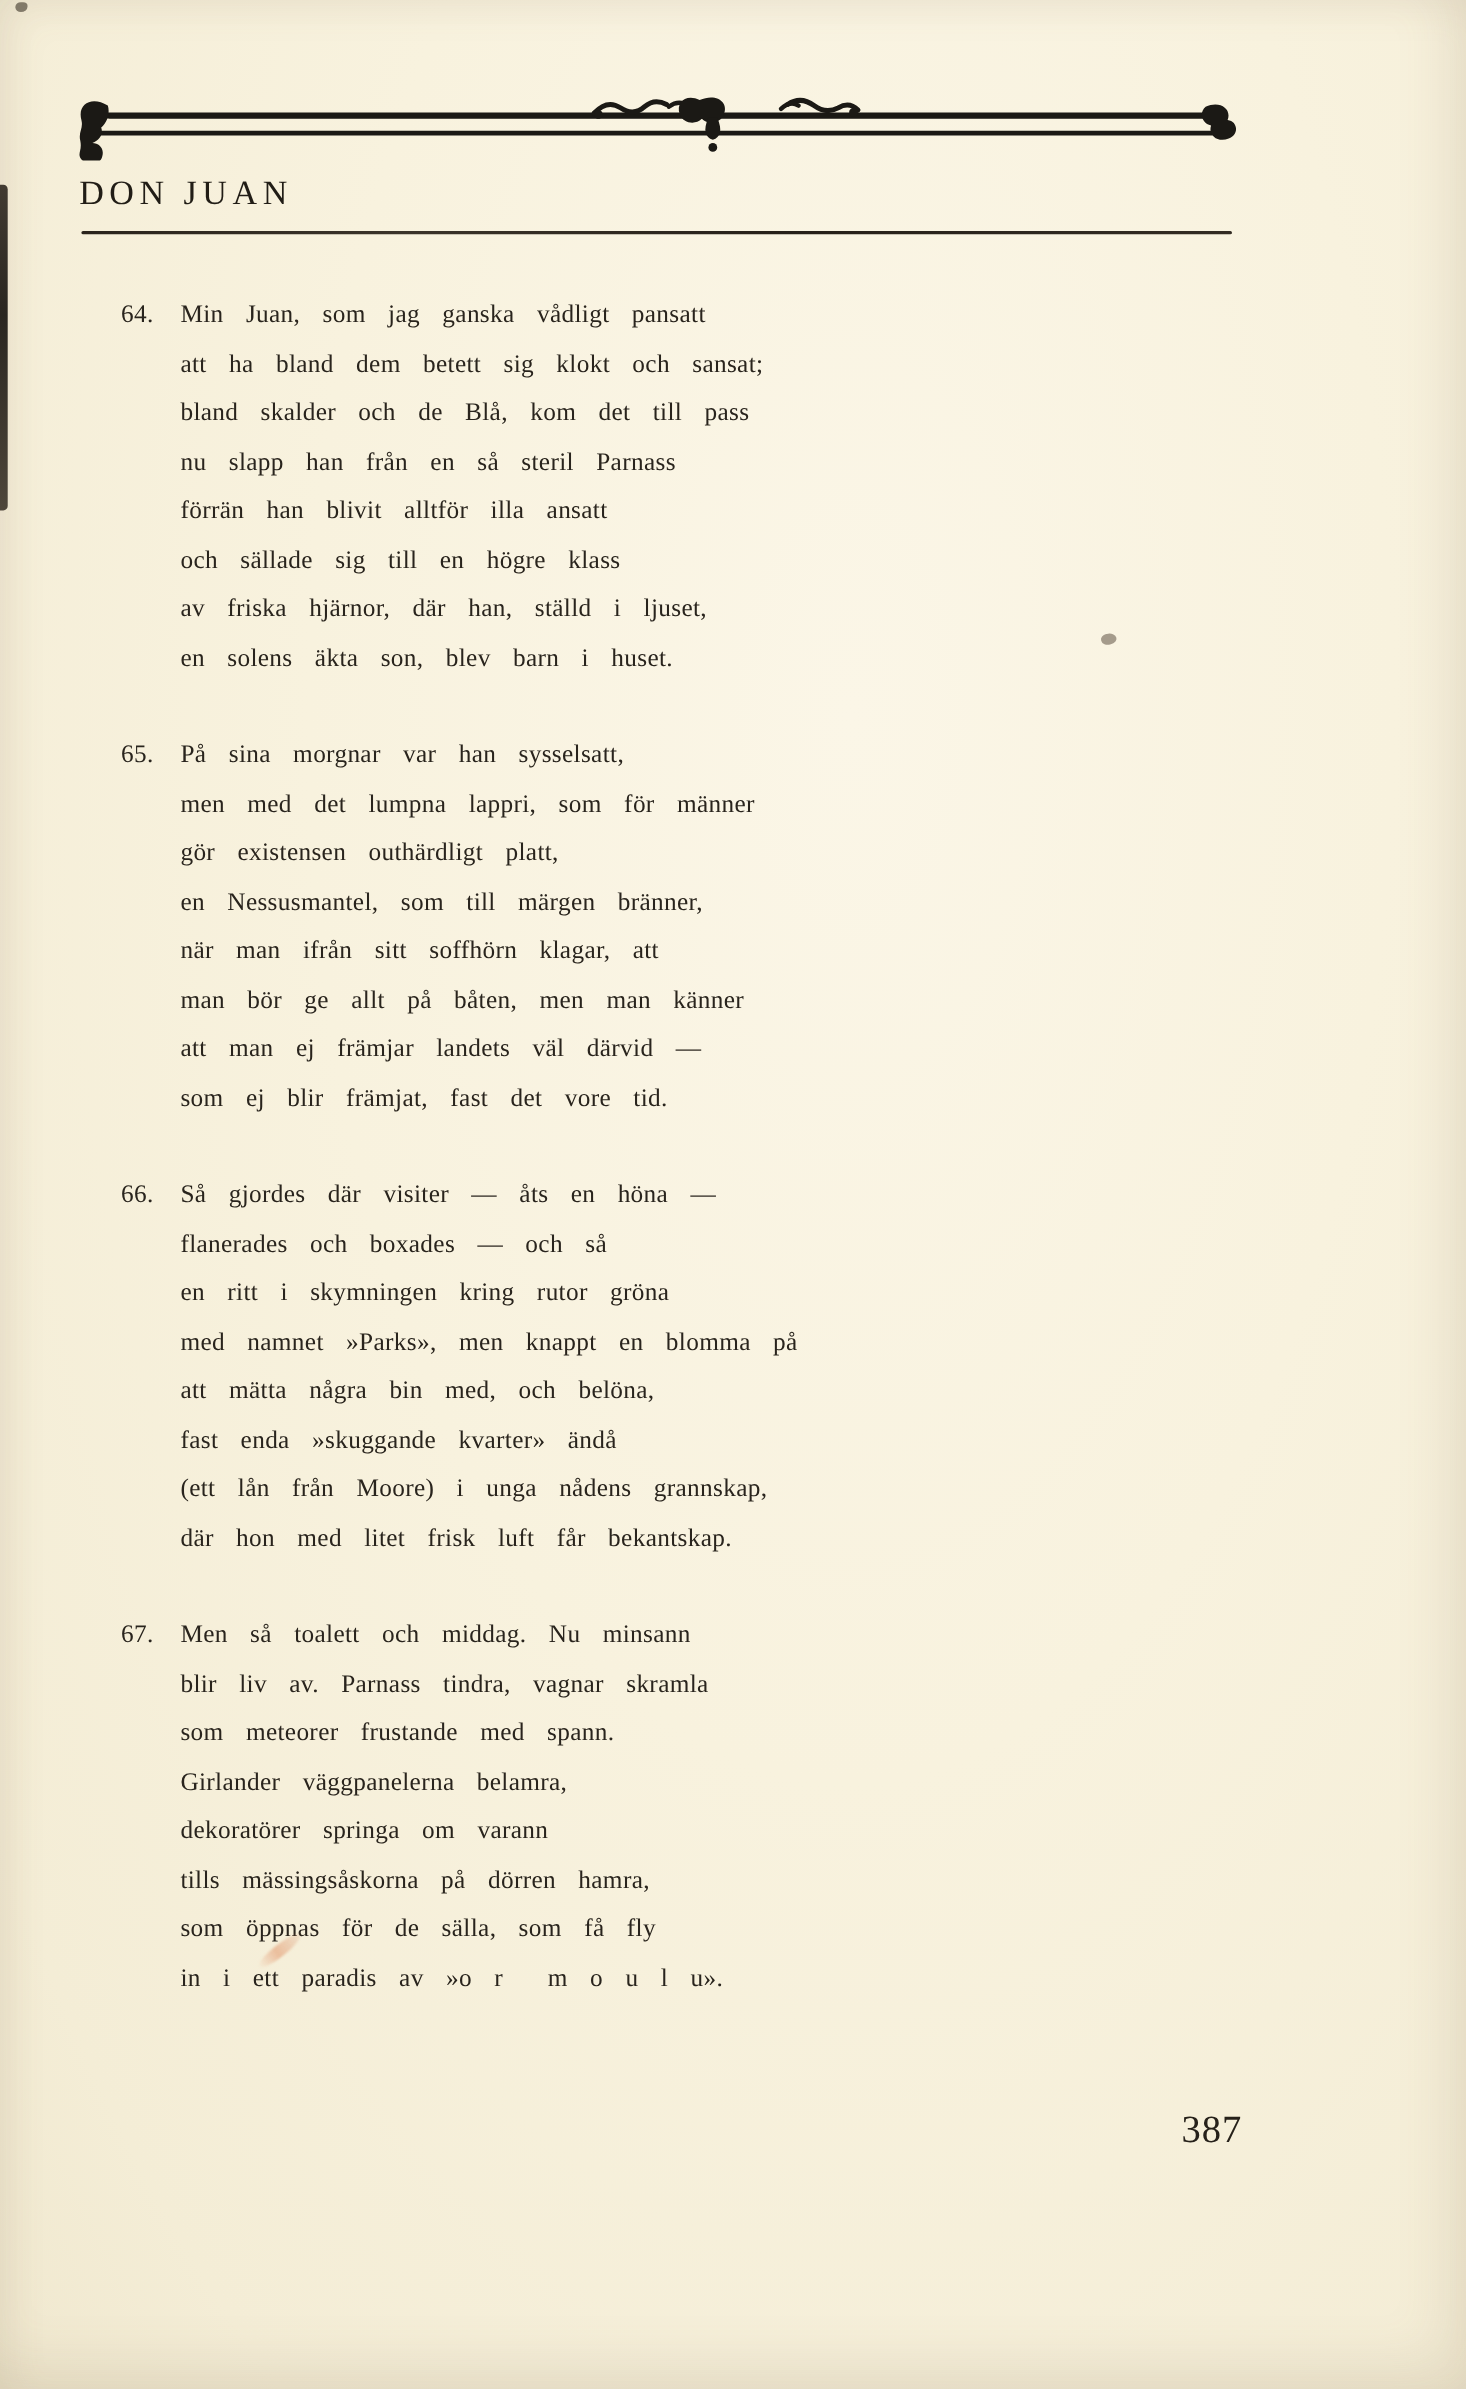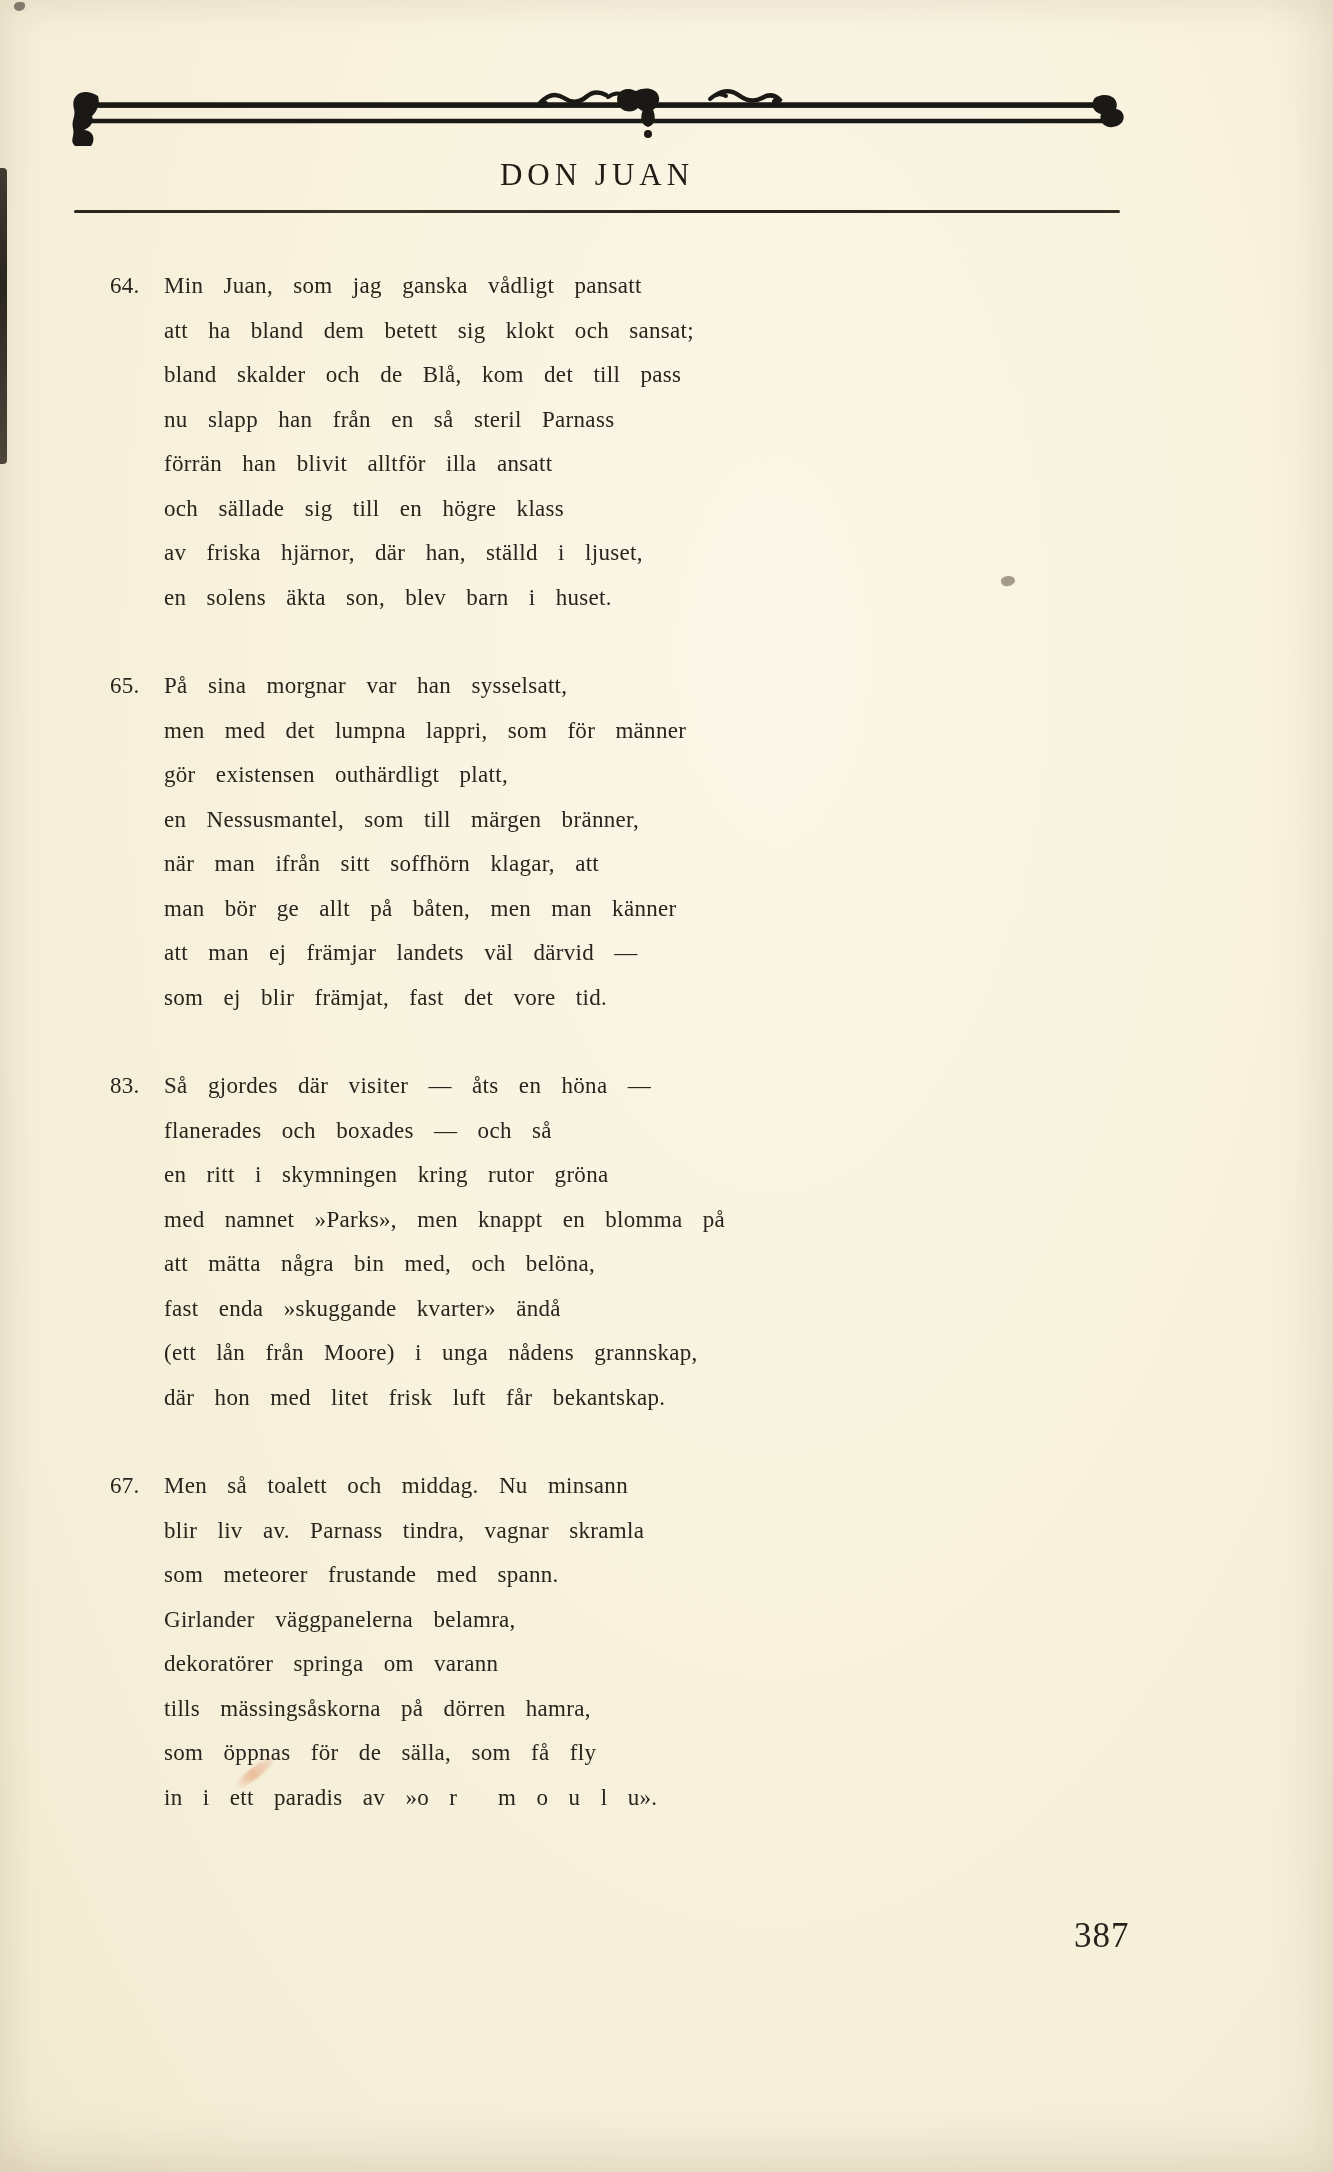--- a/index.html
+++ b/index.html
@@ -36,21 +36,21 @@
     position: absolute; left: 230px; top: 1768px; width: 48px; height: 11px;
     background: linear-gradient(90deg, rgba(224,142,98,0) 0%, rgba(224,142,98,0.5) 45%, rgba(198,118,78,0.12) 100%);
     border-radius: 50%; transform: rotate(-38deg); filter: blur(1px);
   }
   
   .ornament { position: absolute; left: 70px; top: 82px; width: 1055px; height: 64px; }
   .ornament svg { display: block; width: 100%; height: 100%; }
   
   .header-title {
     position: absolute; left: 72px; top: 157px; width: 1050px;
-    text-align: center; font-size: 31px; letter-spacing: 5px;
+    font-size: 31px; letter-spacing: 5px;
     color: #211d16; font-weight: 400;
   }
   .divider {
     position: absolute; left: 74px; top: 210px; width: 1046px; height: 3px;
     background: linear-gradient(90deg, #2a241c, #3b342a 28%, #262019 62%, #332c23);
     border-radius: 2px;
   }
   
   .text-block {
     position: absolute; left: 110px; top: 264px; width: 1010px;
@@ -123,21 +123,21 @@
       <div class="vl">men med det lumpna lappri, som för männer</div>
       <div class="vl">gör existensen outhärdligt platt,</div>
       <div class="vl">en Nessusmantel, som till märgen bränner,</div>
       <div class="vl">när man ifrån sitt soffhörn klagar, att</div>
       <div class="vl">man bör ge allt på båten, men man känner</div>
       <div class="vl">att man ej främjar landets väl därvid —</div>
       <div class="vl">som ej blir främjat, fast det vore tid.</div>
     </section>
 
     <section class="stanza">
-      <span class="stanza-number">83.</span>
+      <span class="stanza-number">66.</span>
       <div class="vl">Så gjordes där visiter — åts en höna —</div>
       <div class="vl">flanerades och boxades — och så</div>
       <div class="vl">en ritt i skymningen kring rutor gröna</div>
       <div class="vl">med namnet »Parks», men knappt en blomma på</div>
       <div class="vl">att mätta några bin med, och belöna,</div>
       <div class="vl">fast enda »skuggande kvarter» ändå</div>
       <div class="vl">(ett lån från Moore) i unga nådens grannskap,</div>
       <div class="vl">där hon med litet frisk luft får bekantskap.</div>
     </section>
 

